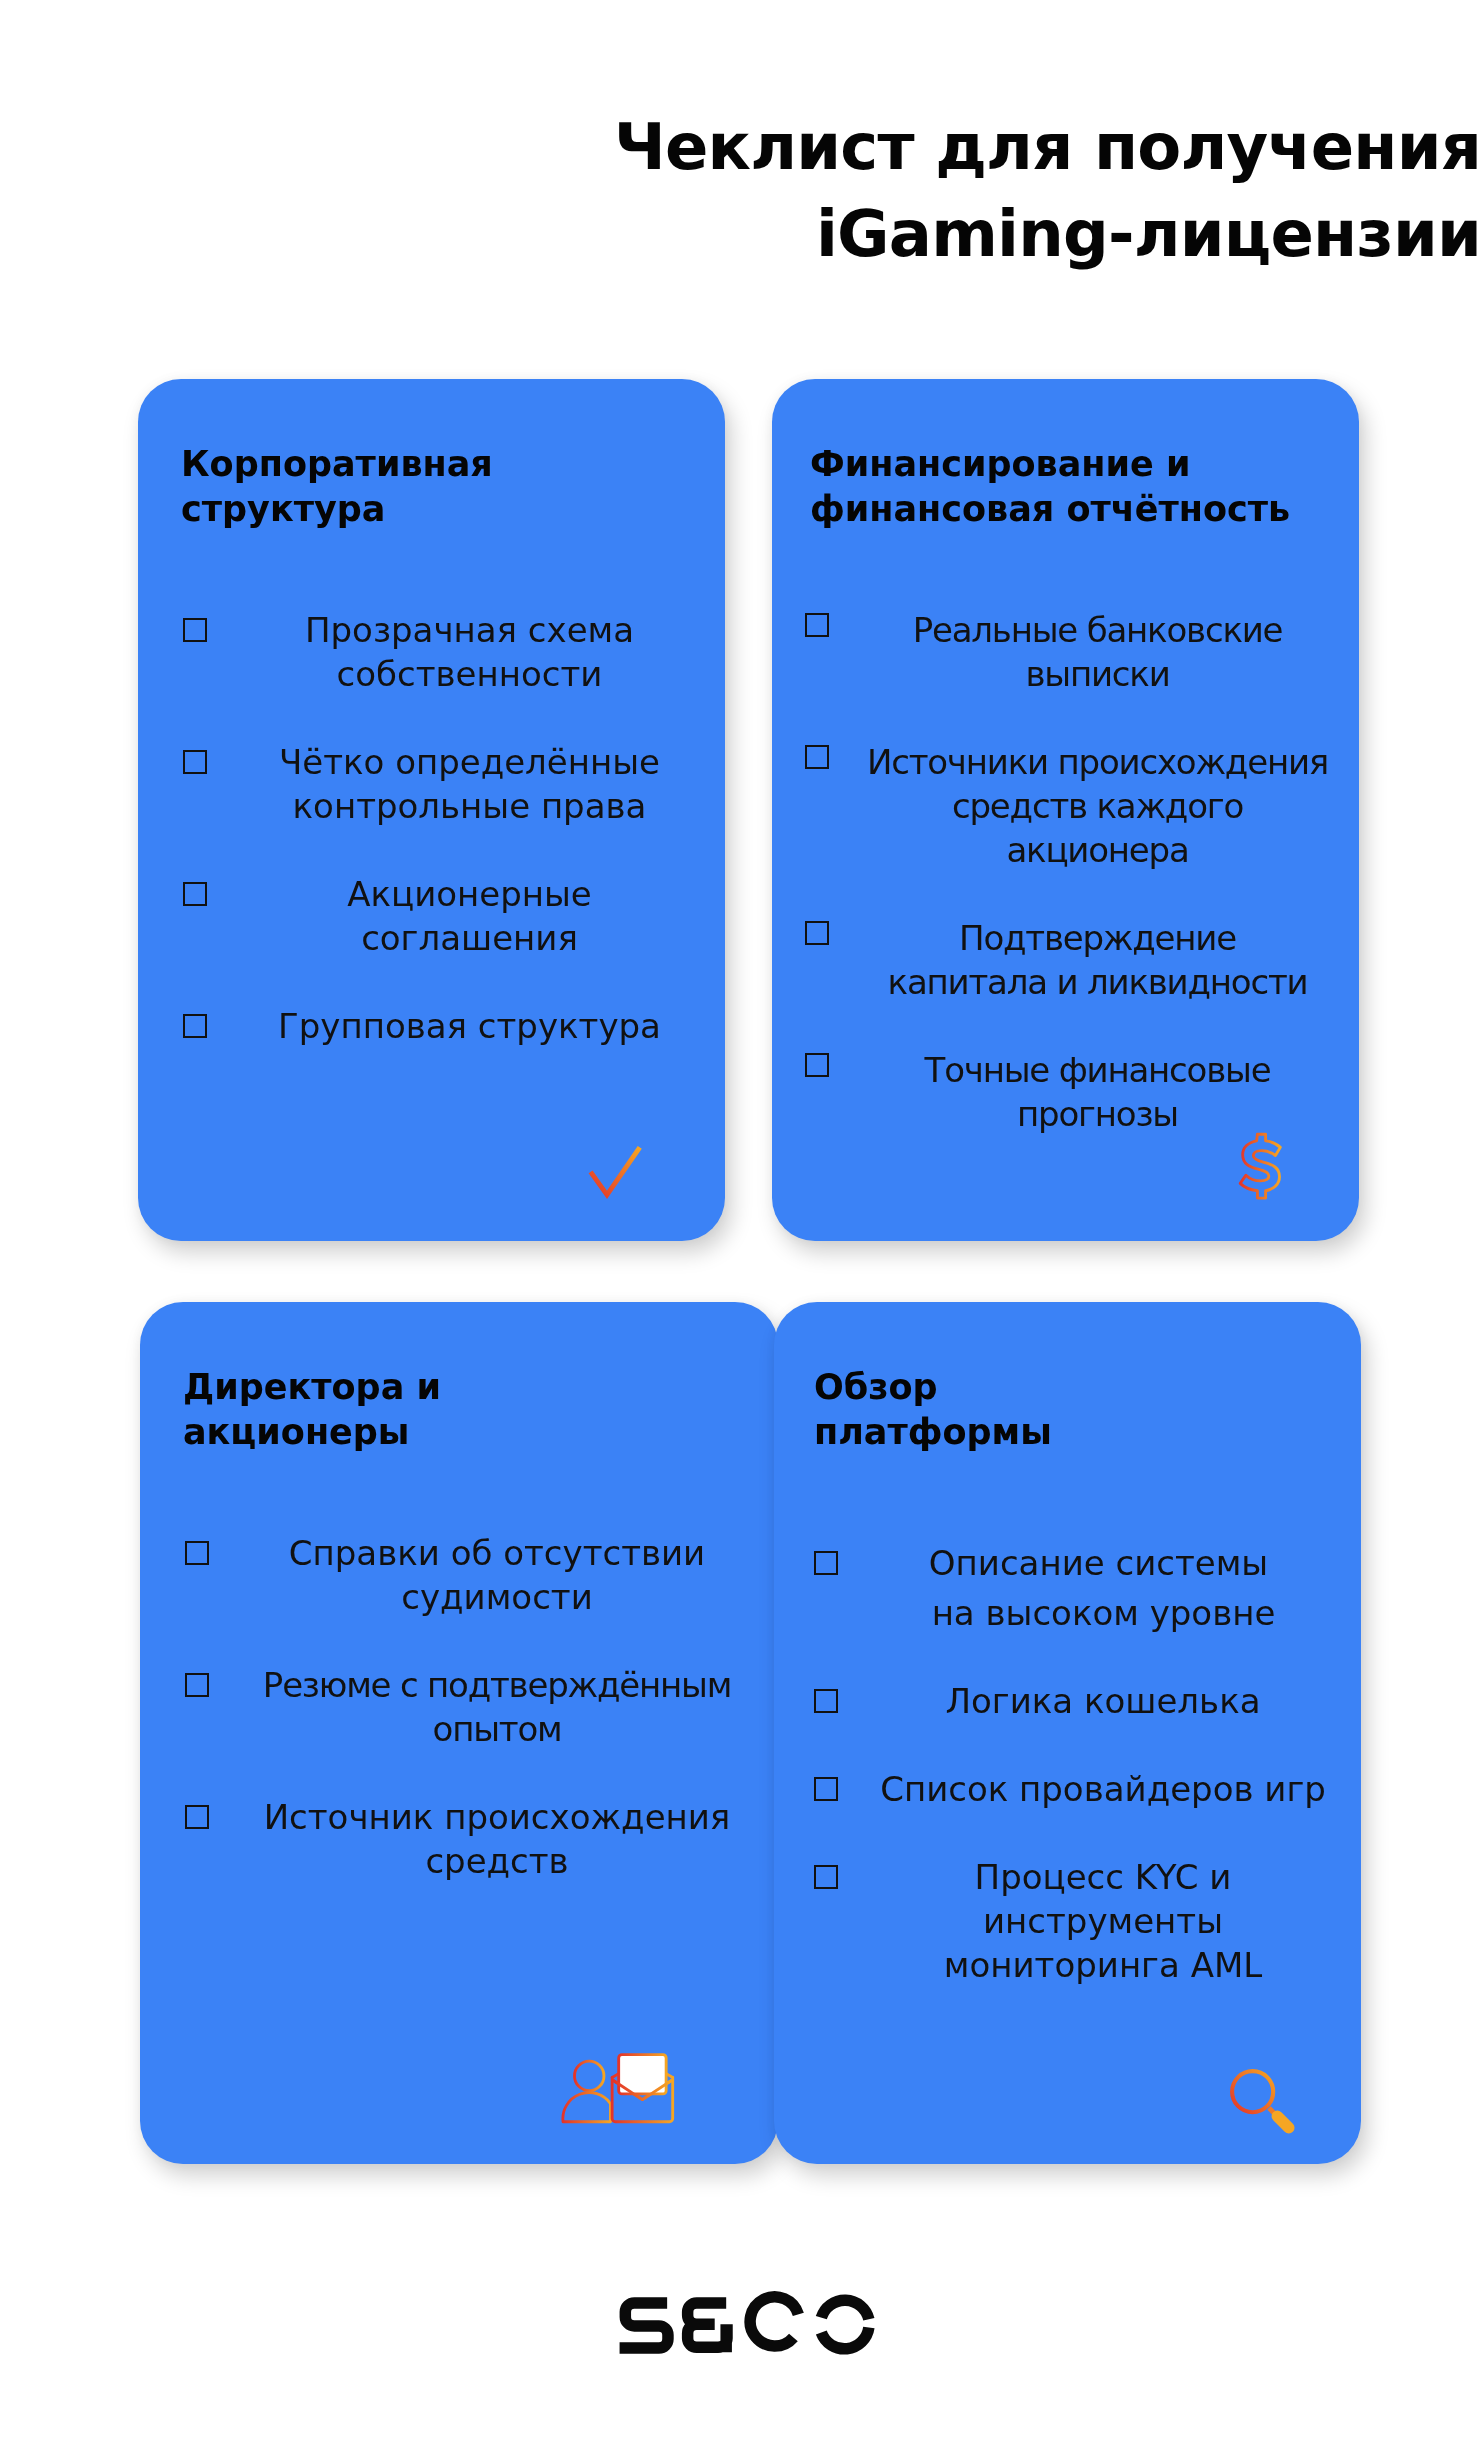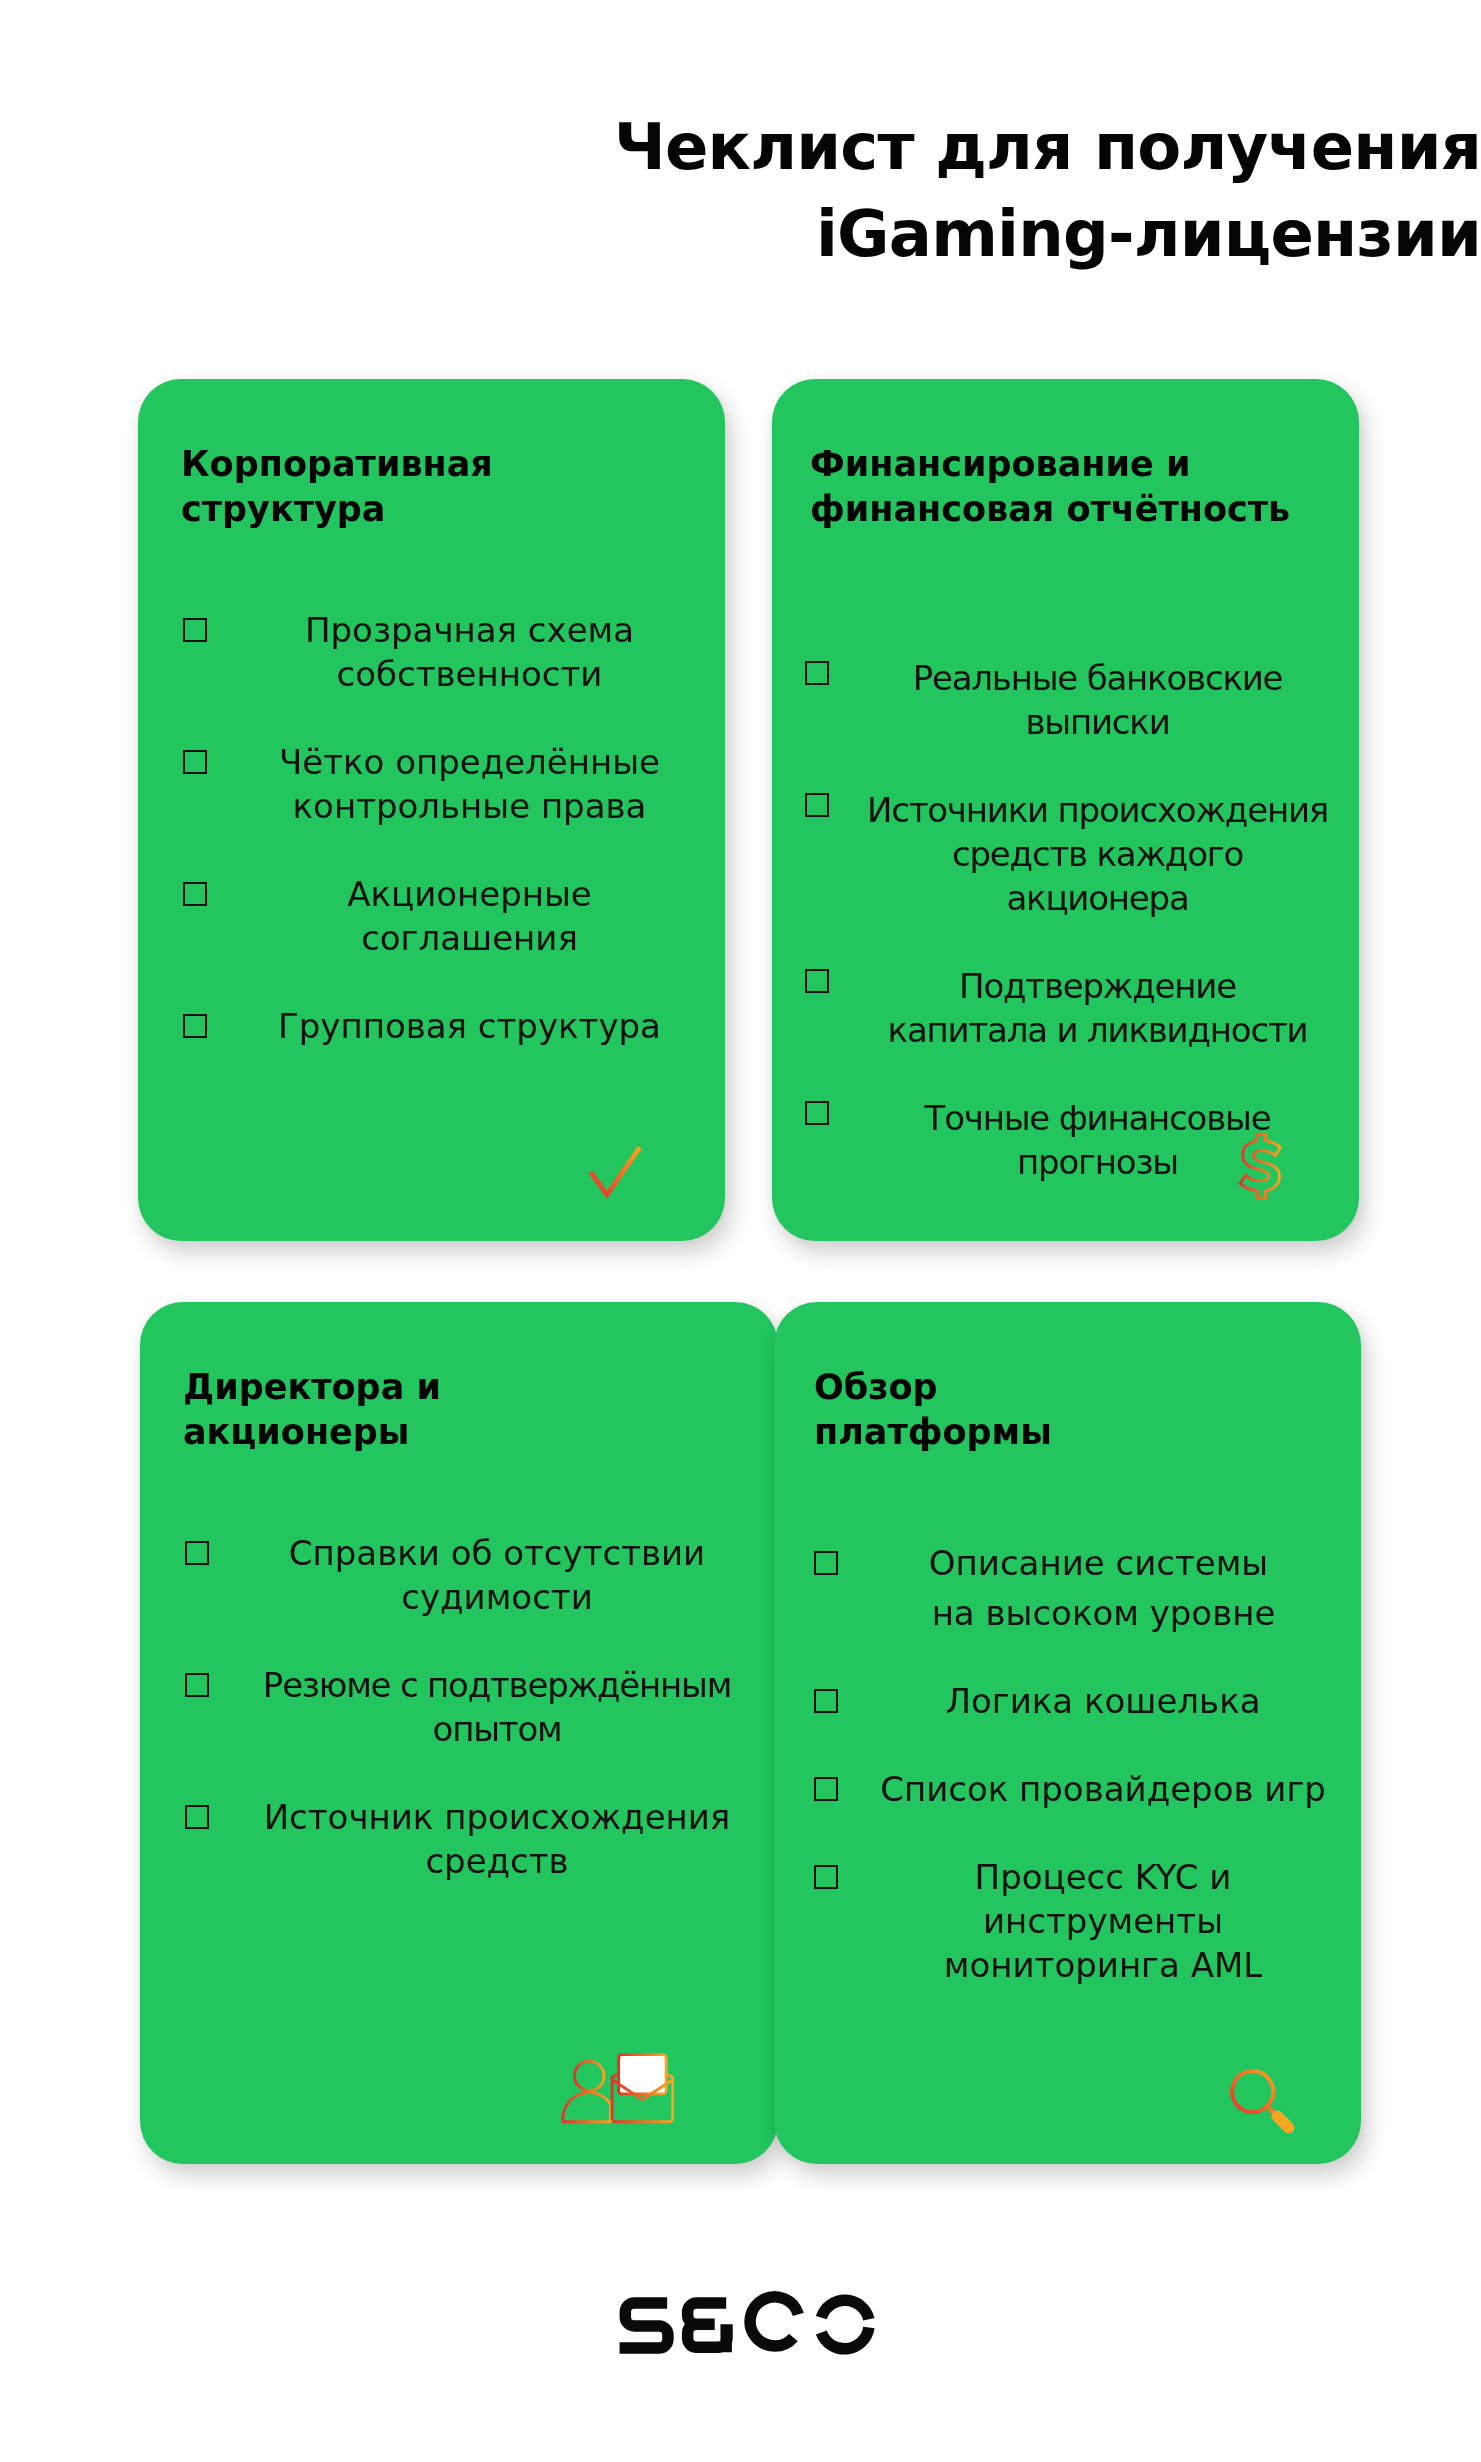--- a/index.html
+++ b/index.html
@@ -6,21 +6,21 @@
   body {
     width:1481px; height:2462px; background:#ffffff; position:relative; overflow:hidden;
     font-family:"DejaVu Sans", sans-serif; color:#0a0a0a;
   }
   .title {
     position:absolute; left:0; top:104px; width:1481px; text-align:right;
     font-family:"DejaVu Sans", sans-serif; font-weight:bold; font-size:64px; line-height:87px;
     letter-spacing:-0.8px; color:#050505;
   }
   .card {
-    position:absolute; background:#22c55e; border-radius:43px;
+    position:absolute; background:#3b82f6; border-radius:43px;
     box-shadow: 6.6px 11.5px 21.4px rgba(0,0,0,0.18), 0 0 11.5px rgba(0,0,0,0.04);
   }
   .card-title {
     position:absolute; left:43px; top:63px; right:33px;
     font-weight:bold; font-size:35px; line-height:45px; color:#050505;
   }
   .items { position:absolute; left:43px; right:25px; }
   .item { position:relative; padding-left:58px; font-size:34px; line-height:44px; color:#111; margin-bottom:44px; }
   .item .box {
     position:absolute; left:1.6px; top:10px; width:24px; height:24px; border:2.1px solid #111; box-sizing:border-box;
@@ -80,21 +80,21 @@
   <svg class="icon" style="left:449px; top:765px;" width="58" height="59" viewBox="0 0 70 72">
     <polyline points="4,34 24,62 64,4" fill="none" stroke="url(#accd)" stroke-width="6" stroke-linejoin="miter"></polyline>
   </svg>
 </div>
 
 <div class="card" style="left:772px; top:379px; width:587px; height:862px;">
   <div class="card-title" style="left:38px;">
     <div>Финансирование и</div>
     <div>финансовая отчётность</div>
   </div>
-  <div class="items cond" style="top:229px; left:31px;margin-top:48px;">
+  <div class="items cond" style="top:229px; left:31px;">
     <div class="item">
       <span class="box" style="top:5px;"></span>
       <span class="item-text">Реальные банковские</span>
       <span class="item-text">выписки</span>
     </div>
     <div class="item">
       <span class="box" style="top:5px;"></span>
       <span class="item-text">Источники происхождения</span>
       <span class="item-text">средств каждого</span>
       <span class="item-text">акционера</span>

